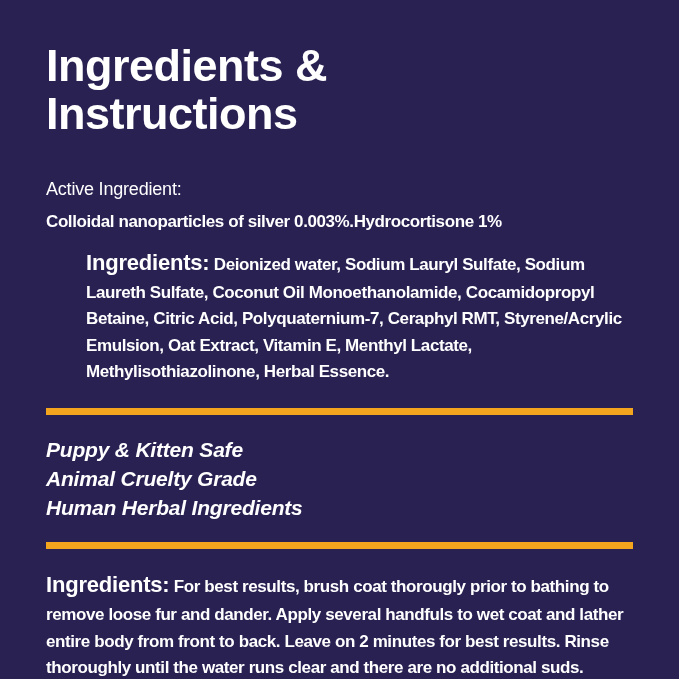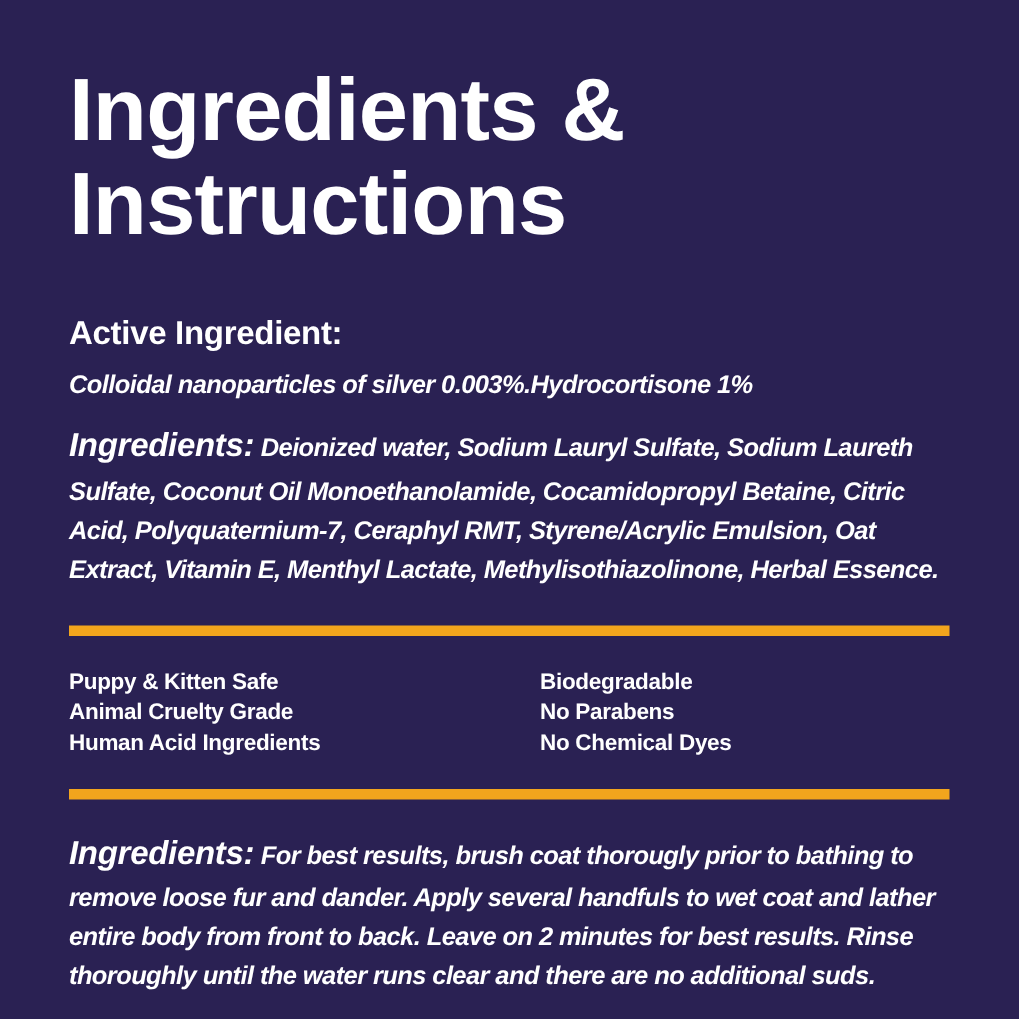--- a/index.html
+++ b/index.html
@@ -16,43 +16,43 @@
     overflow: hidden;
   }
   .label-card {
     width: 679px;
     height: 679px;
     padding: 0 46px;
   }
   .page-title {
     margin-top: 42px;
     max-width: 420px;
-    font-size: 59px;
+    font-size: 45px;
     font-weight: bold;
     line-height: 1.06;
     letter-spacing: -0.5px;
   }
   .section-heading {
     margin-top: 42px;
-    font-size: 22px;
-    font-weight: bold;
+    font-size: 18px;
+    font-weight: normal;
     letter-spacing: -0.2px;
   }
   .body-text {
     font-size: 17px;
     font-weight: bold;
     letter-spacing: -0.4px;
     line-height: 1.55;
-    font-style: italic;
   }
   .active-value {
     margin-top: 9px;
   }
   .ingredients-paragraph {
     margin-top: 10px;
+    margin-left: 40px;
   }
   .inline-label {
     font-size: 22px;
     font-weight: bold;
     letter-spacing: -0.2px;
   }
   .divider {
     border: none;
     height: 7px;
     background: var(--divider);
@@ -60,24 +60,25 @@
   }
   .features {
     display: flex;
     margin-top: 21px;
   }
   .feature-col {
     list-style: none;
   }
   .feature-col.left { width: 314px; }
   .feature-col li {
-    font-size: 15px;
+    font-size: 21px;
     font-weight: bold;
     letter-spacing: -0.2px;
     line-height: 1.38;
+    font-style: italic;
   }
   .divider.bottom { margin-top: 19px; }
   .directions-paragraph {
     margin-top: 19px;
   }
 </style>
 </head>
 <body>
 
 <div class="label-card">
@@ -90,26 +91,21 @@
   </section>
 
   <p class="body-text ingredients-paragraph"><strong class="inline-label">Ingredients:</strong> <span>Deionized water, Sodium Lauryl Sulfate, Sodium Laureth Sulfate, Coconut Oil Monoethanolamide, Cocamidopropyl Betaine, Citric Acid, Polyquaternium-7, Ceraphyl RMT, Styrene/Acrylic Emulsion, Oat Extract, Vitamin E, Menthyl Lactate, Methylisothiazolinone, Herbal Essence.</span></p>
 
   <hr class="divider top">
 
   <div class="features">
     <ul class="feature-col left">
       <li>Puppy &amp; Kitten Safe</li>
       <li>Animal Cruelty Grade</li>
-      <li>Human Acid Ingredients</li>
-    </ul>
-    <ul class="feature-col right">
-      <li>Biodegradable</li>
-      <li>No Parabens</li>
-      <li>No Chemical Dyes</li>
+      <li>Human Herbal Ingredients</li>
     </ul>
   </div>
 
   <hr class="divider bottom">
 
   <p class="body-text directions-paragraph"><strong class="inline-label">Ingredients:</strong> <span>For best results, brush coat thorougly prior to bathing to remove loose fur and dander. Apply several handfuls to wet coat and lather entire body from front to back. Leave on 2 minutes for best results. Rinse thoroughly until the water runs clear and there are no additional suds.</span></p>
 
 </div>
 
 </body></html>

